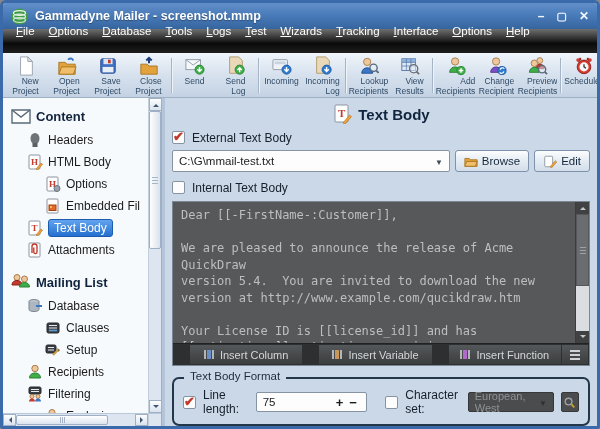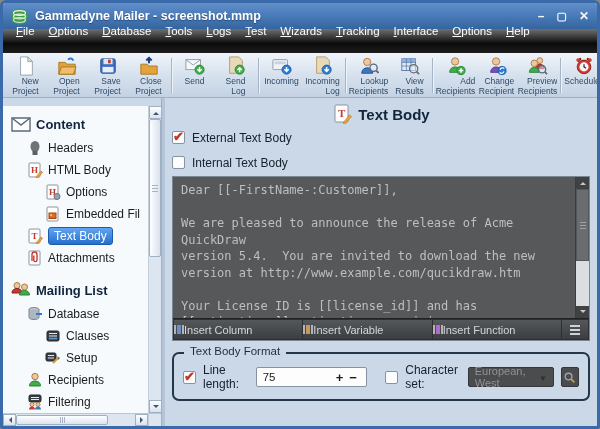--- a/index.html
+++ b/index.html
@@ -34,21 +34,21 @@
              justify-content:flex-start; padding-top:2px; border-radius:3px; }
   .tb-item svg { width:20px; height:20px; flex:0 0 20px; }
   .tb-label { font-size:8.5px; line-height:9.5px; color:#2f4a66; text-align:right;
               white-space:pre-line; margin-top:1px; overflow:hidden; }
   .tb-sep { width:1px; flex:0 0 1px; background:#a5b4c6; margin:4px 2px; box-shadow:1px 0 0 #eef3f8; }
 
   
   .app-body { flex:1; display:flex; overflow:hidden; }
 
   
-  .sidebar { width:158px; flex:0 0 158px; background:#f7fafd; display:flex;margin-top:8px; }
+  .sidebar { width:158px; flex:0 0 158px; background:#f7fafd; display:flex; }
   .side-left { flex:1; display:flex; flex-direction:column; overflow:hidden; }
   .tree { flex:1; padding:5px 0 0 4px; overflow:hidden; }
   .tree-header { display:flex; align-items:center; gap:5px; height:26px; padding-left:4px;
                  font-size:13px; font-weight:bold; color:#10243e; }
   .tree-header svg { width:20px; height:18px; }
   .tree-row { display:flex; align-items:center; gap:5px; height:22px; font-size:12px; color:#1c1c1c; }
   .tree-row svg { width:16px; height:16px; flex:0 0 16px; }
   .lvl1 { padding-left:20px; }
   .lvl2 { padding-left:38px; }
   .tree-row.selected .row-label { background:linear-gradient(#63a4ef,#2470cf); color:#fff;
@@ -109,21 +109,21 @@
   .ta-btn { height:12px; flex:0 0 12px; background:#3f4143; display:flex; align-items:center; justify-content:center; }
   .tri-up-l   { border:3.5px solid transparent; border-bottom-color:#c5c8ca; margin-bottom:2px;}
   .tri-down-l { border:3.5px solid transparent; border-top-color:#c5c8ca; margin-top:2px;}
   .ta-thumb { height:72px; background:#6a6d70; border:1px solid #55585a; display:flex; flex-direction:column;
               align-items:center; justify-content:center; gap:2px; }
   .ta-thumb .grip-bar { background:#9fa3a6; }
   .ta-track-light { flex:1; background:#dadee1; }
 
   .insert-row { height:22px; background:#2e2f31; display:flex; gap:1px; padding:1px; border-top:1px solid #222; }
   .ins-btn { flex:1; background:linear-gradient(#55585a,#3b3d3f); display:flex; align-items:center;
-             gap:0; font-size:11px; color:#d4d7d9; }
+             justify-content:center; gap:6px; font-size:11px; color:#d4d7d9;margin-left:16px; }
   .ins-ico { display:flex; gap:1px; align-items:center; height:9px; }
   .ins-ico i { display:block; width:2px; height:9px; background:#b3b6b8; }
   .ins-ico b { display:block; width:4px; height:9px; }
   .ico-col b { background:#6a8fc9; } .ico-var b { background:#c9975a; } .ico-fun b { background:#b06ac9; }
   .grip-btn { flex:0 0 26px; background:linear-gradient(#55585a,#3b3d3f); display:flex; flex-direction:column;
               align-items:center; justify-content:center; gap:2px; }
   .grip-btn i { display:block; width:10px; height:2px; background:#cfd2d4; }
 
   
   .group { margin-top:11px; border:2px solid #23364a; border-radius:7px; position:relative;
@@ -490,20 +490,40 @@
             <path d="M11 19l6.5-8 2 1.6-6.5 7.6z" fill="#f0a23c" stroke="#b07018" stroke-width="0.6"></path>
           </svg>
         <span class="main-title">Text Body</span>
       </div>
 
       <div class="chk-row">
         <span class="checkbox checked"></span>
         <span class="chk-label">External Text Body</span>
       </div>
 
+      <div class="combo-row">
+        <div class="dropdown">
+          <span>C:\G\mmail-test.txt</span>
+          <span class="dd-arrow"></span>
+        </div>
+        <div class="btn">
+          <svg viewBox="0 0 16 13">
+              <path d="M1 3h5l1.5 1.5H15V12H1z" fill="#e3a23c" stroke="#a8761f"></path>
+              <path d="M1 12l2-5.5h12L13 12z" fill="#f0bd6a" stroke="#a8761f"></path>
+            </svg>
+          <span>Browse</span>
+        </div>
+        <div class="btn">
+          <svg viewBox="0 0 16 14">
+              <rect x="2" y="1" width="9" height="12" rx="1" fill="#fff" stroke="#8a93a0"></rect>
+              <path d="M8 13l6-7 1.8 1.5-6 6.8z" fill="#f0a23c" stroke="#b07018" stroke-width="0.6"></path>
+            </svg>
+          <span>Edit</span>
+        </div>
+      </div>
 
       <div class="chk-row" style="margin-top:6px;">
         <span class="checkbox"></span>
         <span class="chk-label">Internal Text Body</span>
       </div>
 
       <div class="dark-block">
         <div class="textarea-wrap">
           <div class="textarea">Dear [[-FirstName-:Customer]],
 

